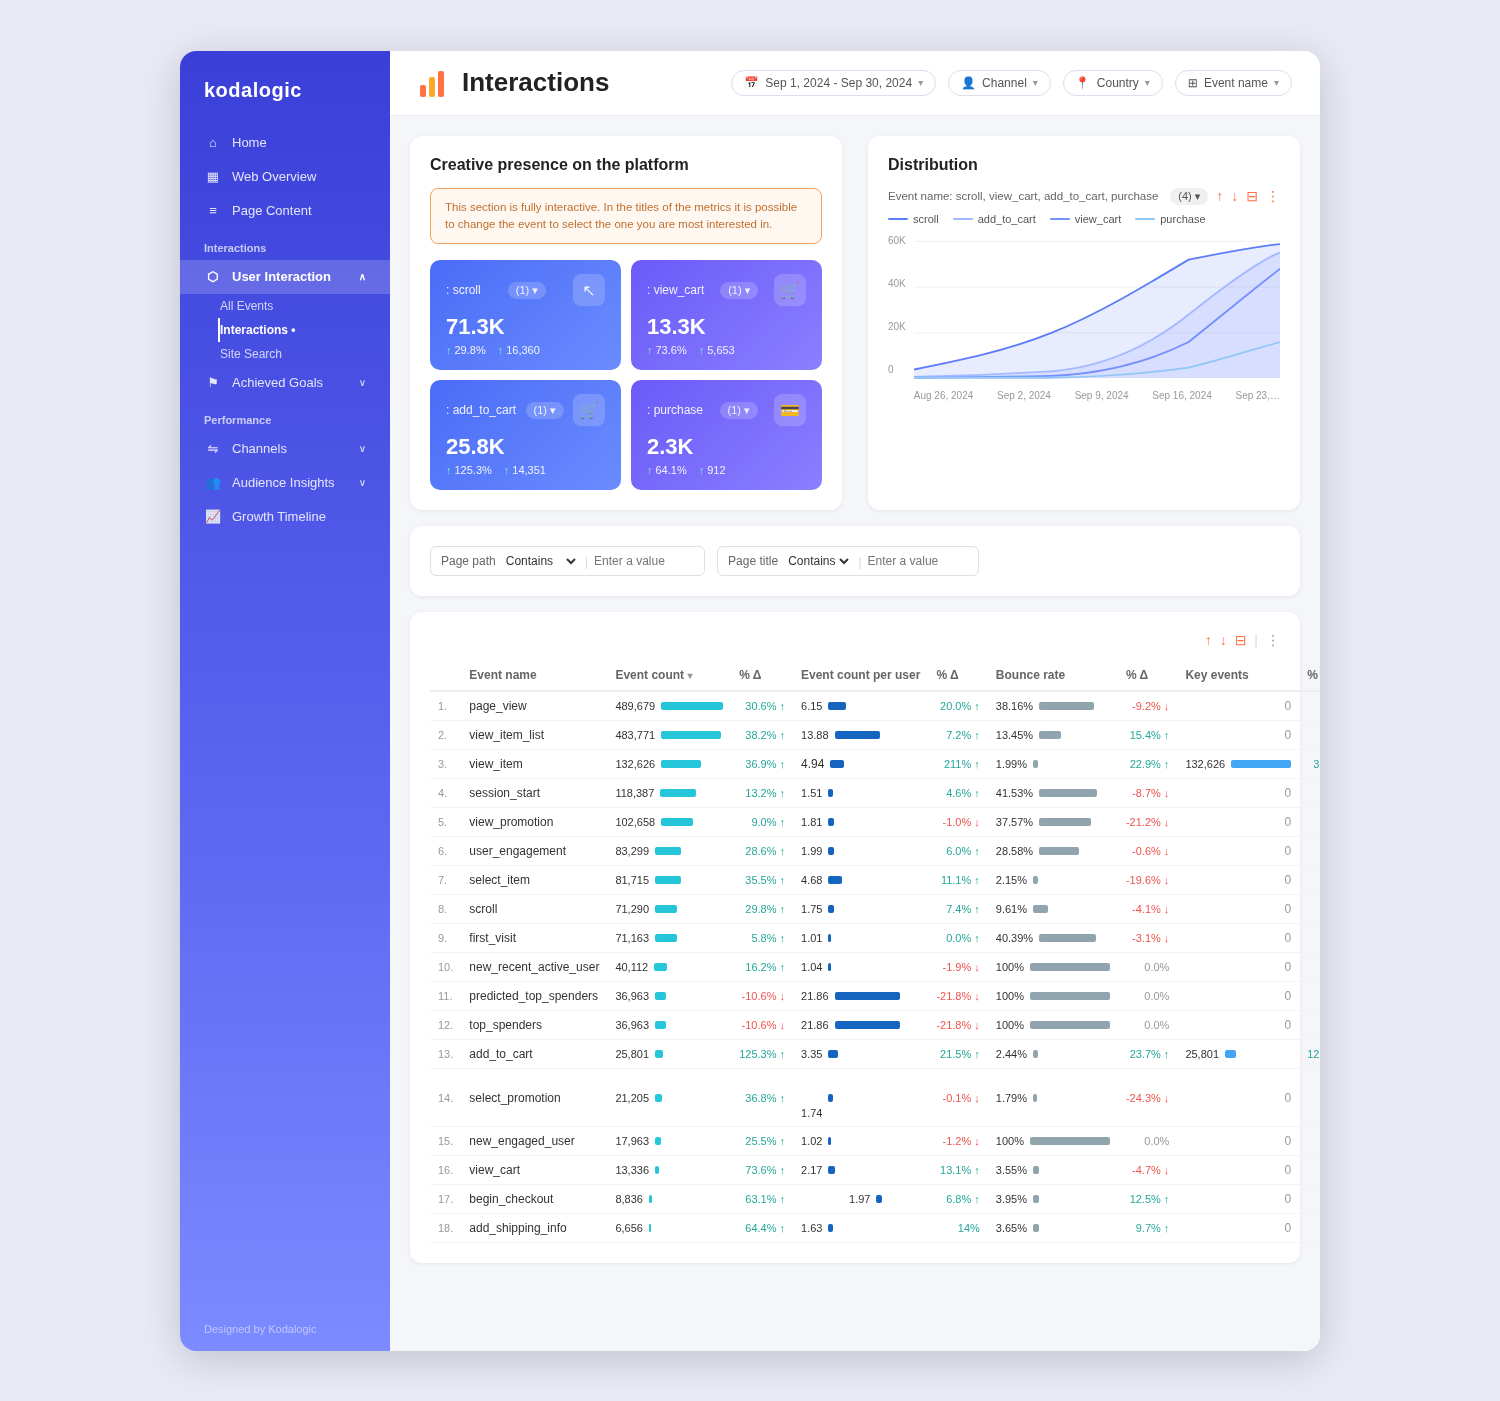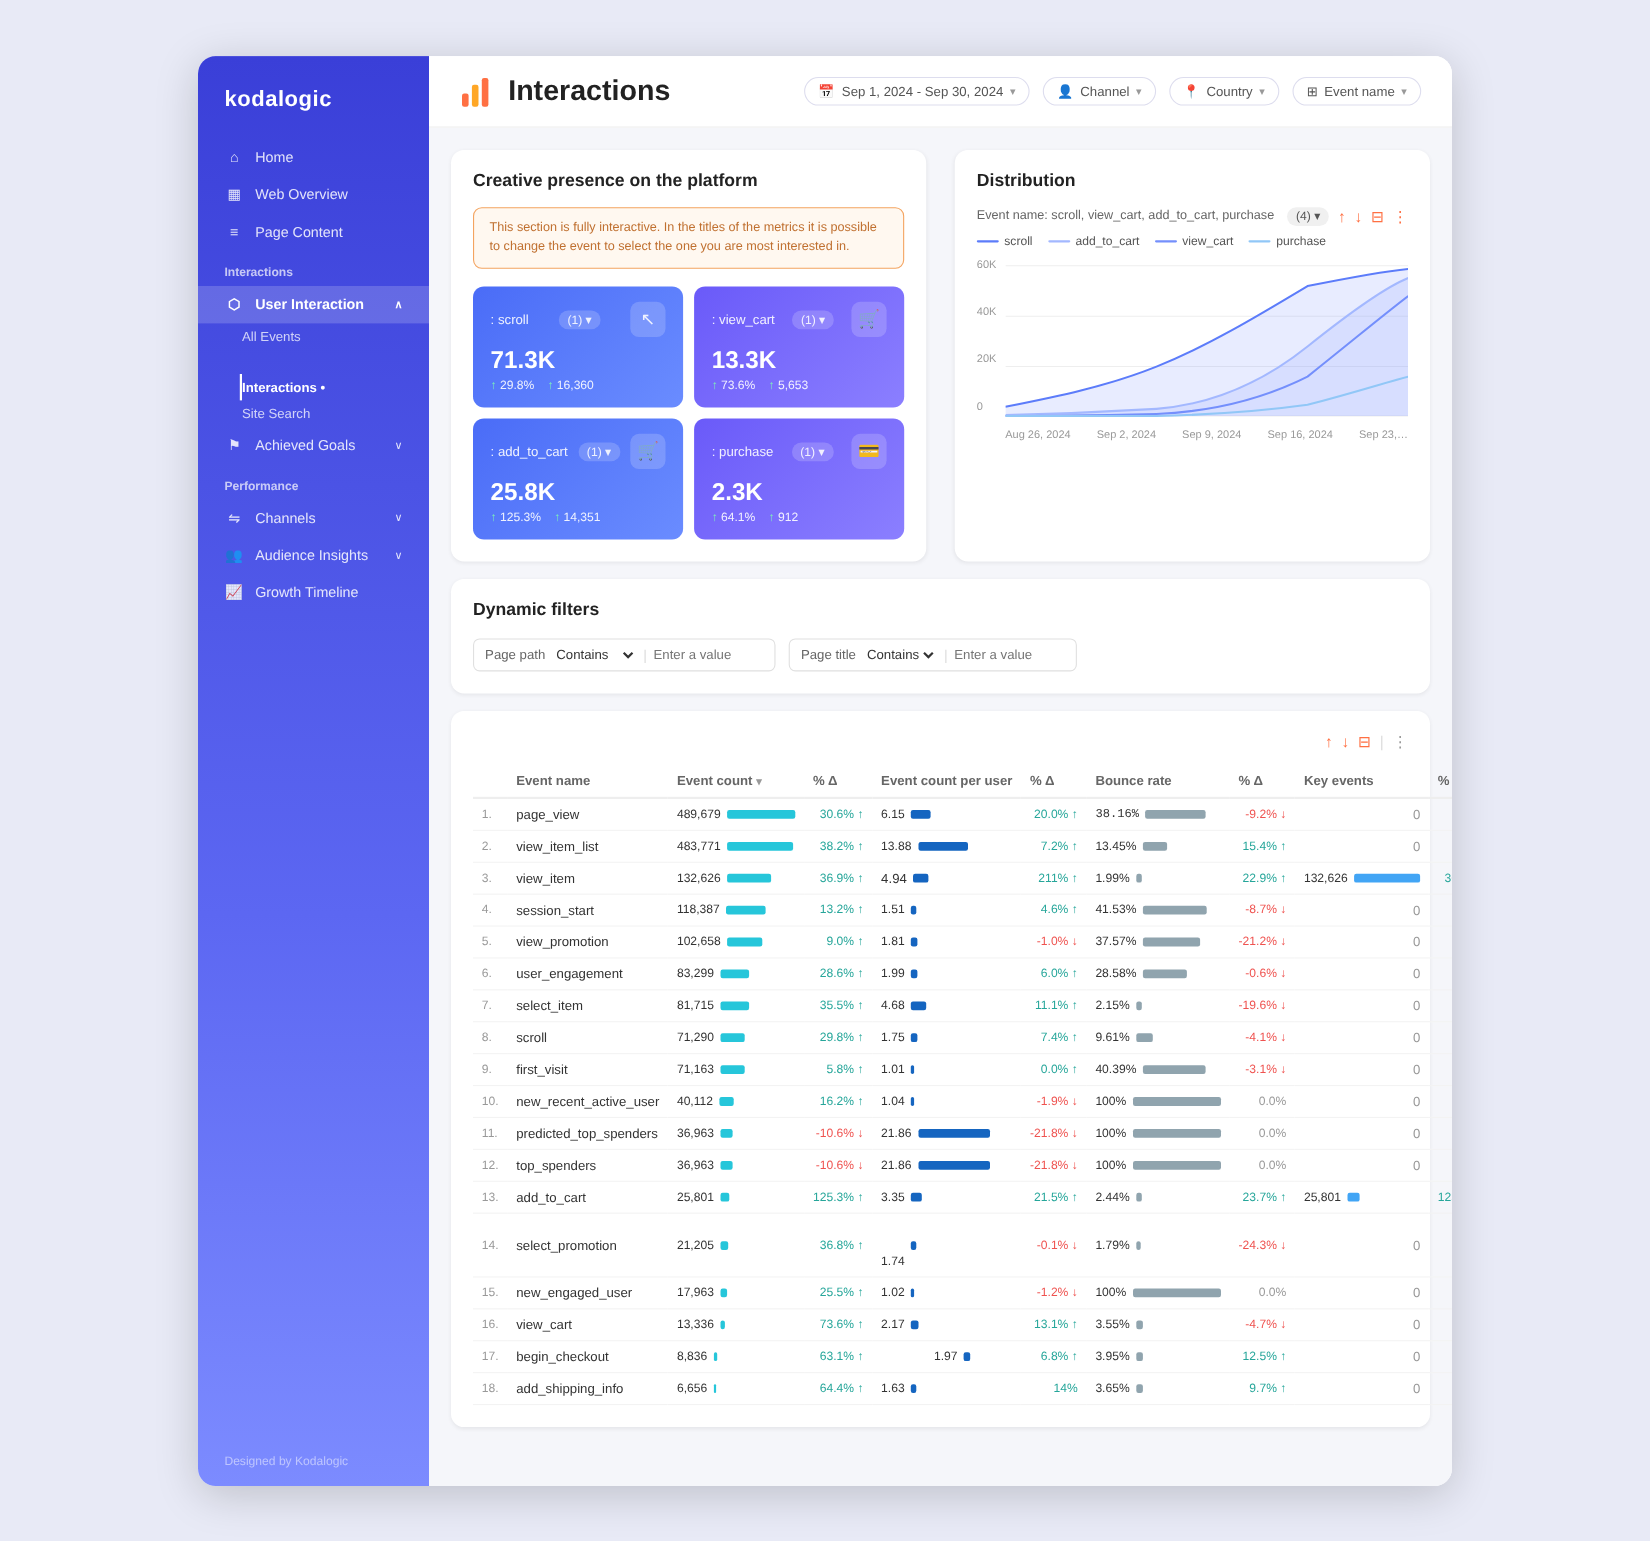--- a/index.html
+++ b/index.html
@@ -11,21 +11,21 @@
     .sidebar { width: 210px; background: linear-gradient(180deg, #3a3fd8 0%, #5c67f2 60%, #7c8bff 100%); display: flex; flex-direction: column; padding: 0; flex-shrink: 0; }
     .sidebar-logo { padding: 28px 24px 24px; }
     .sidebar-logo-text { color: #fff; font-size: 20px; font-weight: 700; letter-spacing: 0.5px; }
     .sidebar-nav { flex: 1; padding: 0 0 16px; }
     .nav-group-label { color: rgba(255,255,255,0.7); font-size: 11px; font-weight: 600; padding: 14px 24px 6px; text-transform: none; letter-spacing: 0; }
     .nav-item { display: flex; align-items: center; gap: 10px; padding: 8px 24px; color: rgba(255,255,255,0.85); cursor: pointer; font-size: 13px; border-radius: 0; }
     .nav-item.active { background: rgba(255,255,255,0.18); color: #fff; font-weight: 600; }
     .nav-item .icon { width: 18px; height: 18px; display: flex; align-items: center; justify-content: center; flex-shrink: 0; }
     .nav-sub { padding-left: 38px; }
     .nav-sub-item { padding: 5px 24px 5px 0; color: rgba(255,255,255,0.75); cursor: pointer; font-size: 12px; border-left: 2px solid transparent; }
-    .nav-sub-item.active { color: #fff; border-left: 2px solid #fff; font-weight: 600; margin-top: 22px; }
+    .nav-sub-item.active { color: #fff; border-left: 2px solid #fff; font-weight: 600; }
     .sidebar-footer { padding: 16px 24px; color: rgba(255,255,255,0.5); font-size: 11px; }
     .chevron { margin-left: auto; font-size: 10px; }
     
     
     .main { flex: 1; display: flex; flex-direction: column; background: #f5f6fa; overflow: hidden; }
     
     
     .header { background: #fff; padding: 16px 28px; display: flex; align-items: center; gap: 20px; border-bottom: 1px solid #eee; }
     .header-title-area { display: flex; align-items: center; gap: 12px; flex: 1; }
     .header-icon { width: 32px; height: 32px; }
@@ -346,21 +346,20 @@
                 <span>Sep 9, 2024</span>
                 <span>Sep 16, 2024</span>
                 <span>Sep 23,…</span>
               </div>
             </div>
           </div>
         </div>
       </div>
 
       <div class="filters-section">
-        <div class="filters-title">Dynamic filters</div>
         <div class="filter-row">
           <div class="filter-group">
             <span class="filter-label">Page path</span>
             <select class="filter-select">
               <option>Contains</option>
               <option>Equals</option>
               <option>Starts with</option>
             </select>
             <span class="filter-divider">|</span>
             <input class="filter-input" type="text" placeholder="Enter a value" style="">
@@ -413,21 +412,21 @@
     <td class="num change-up">30.6% ↑</td>
     <td>
       <div class="bar-container">
         <span style="font-size:11px;">6.15</span>
         <div class="bar bar-dark" style="width:18px;"></div>
       </div>
     </td>
     <td class="num change-up">20.0% ↑</td>
     <td>
       <div class="bar-container">
-        <span style="font-size:11px;font-family:Liberation Mono, monospace;">38.16%</span>
+        <span style="font-size:11px;">38.16%</span>
         <div class="bar bar-gray" style="width:55px;"></div>
       </div>
     </td>
     <td class="num change-dn">-9.2% ↓</td>
     <td class="num"><span style="color:#999;">0</span></td>
     <td class="num"></td>
   </tr>
               <tr>
     <td class="row-num">2.</td>
     <td class="event-name">view_item_list</td>

